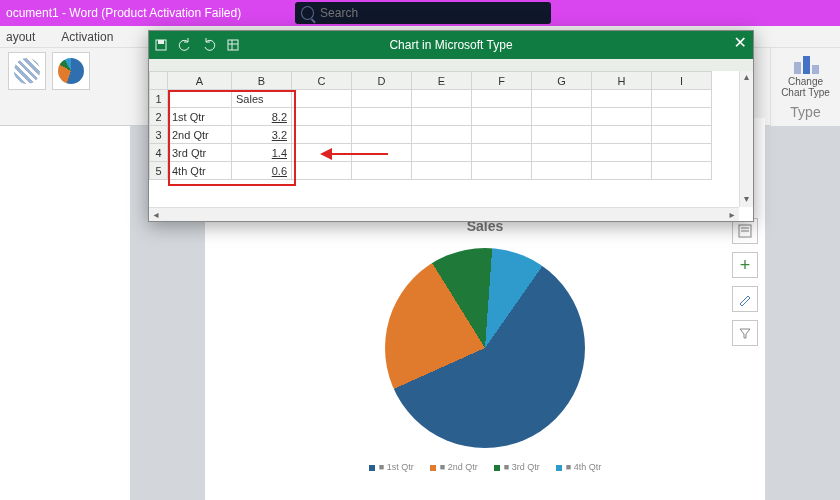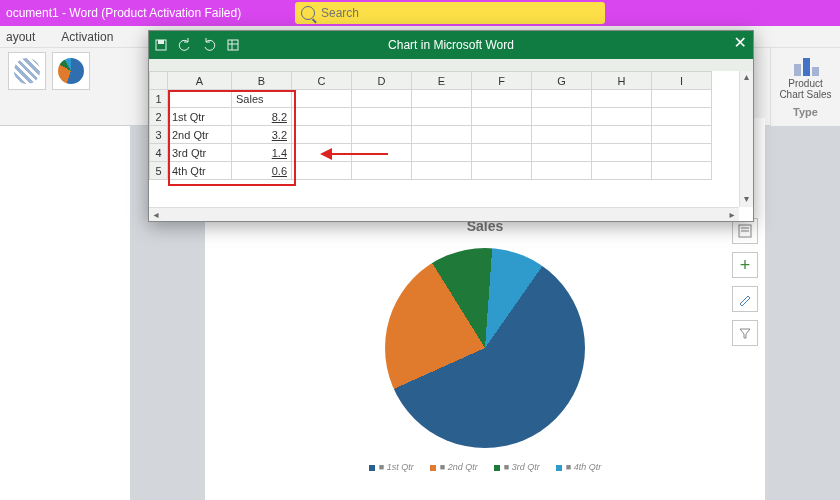--- a/index.html
+++ b/index.html
@@ -1,21 +1,21 @@
 <!DOCTYPE html>
 <html><head>
 <meta charset="utf-8">
 <style>
   * { box-sizing: border-box; margin: 0; padding: 0; font-family: "Segoe UI", Arial, sans-serif; }
   body { width: 840px; height: 500px; overflow: hidden; background: #fff; position: relative; }
 
   
   .titlebar { height: 26px; background: #d946ef; display: flex; align-items: center; font-size: 12px; color: #fff; }
   .titlebar .titletext { padding-left: 6px; white-space: nowrap; }
-  .searchbox { position: absolute; left: 295px; top: 2px; width: 310px; height: 22px; background: #fde047; border-radius: 3px; display: flex; align-items: center; }
+  .searchbox { position: absolute; left: 295px; top: 2px; width: 256px; height: 22px; background: #0f172a; border-radius: 3px; display: flex; align-items: center; }
   .searchbox .sicon { width: 14px; height: 14px; margin: 0 6px; border: 1.5px solid #5a6b8c; border-radius: 50%; position: relative; }
   .searchbox .sicon::after { content:""; position:absolute; width:5px; height:1.5px; background:#5a6b8c; transform: rotate(45deg); bottom:-2px; right:-3px; }
   .searchbox input { border:0; background:transparent; font-size:12px; color:#5a6b8c; outline:none; width: 250px; }
 
   
   .ribbon-tabs { height: 22px; background:#f3f3f3; font-size:12px; display:flex; align-items:center; gap:26px; padding-left:6px; color:#444; border-bottom:1px solid #e0e0e0; }
 
   
   .ribbon-body { height: 78px; background:#f3f3f3; border-bottom:1px solid #d0d0d0; position: relative; }
 
@@ -28,31 +28,31 @@
       conic-gradient(#2f6fb0 0 200deg,#e07b2e 200deg 300deg,#1f7a3a 300deg 330deg,#2f9bcd 330deg 360deg); }
 
   
   .ribbongroup { position:absolute; right:0; top:48px; width:70px; height:78px; background:#f3f3f3; border-left:1px solid #e0e0e0; display:flex; flex-direction:column; align-items:center; justify-content:center; font-size:10px; color:#555; }
   .ribbongroup .icon { width:28px; height:20px; position:relative; margin-bottom:2px; }
   .ribbongroup .icon .bar { position:absolute; bottom:0; width:7px; }
   .ribbongroup .icon .b1 { left:2px; height:12px; background:#a5b4d4; }
   .ribbongroup .icon .b2 { left:11px; height:18px; background:#4472c4; }
   .ribbongroup .icon .b3 { left:20px; height:9px; background:#a5b4d4; }
   .ribbongroup .lbl { line-height:11px; text-align:center; }
-  .ribbongroup .grpname { font-size:11px; color:#888; margin-top:6px;font-weight:bold; }
+  .ribbongroup .grpname { font-size:14px; color:#888; margin-top:6px; }
 
   
   .docsurface { position:absolute; left:130px; top:126px; right:0; bottom:0; background:#d3d7db; display:flex; justify-content:center; }
   .page { width: 560px; background:#fff; margin-top: -8px; position:relative; padding-top: 100px; }
 
   
   .charttitle { text-align:center; font-size:14px; color:#777; font-weight:600; }
   .piewrap { display:flex; justify-content:center; margin-top:14px; }
   .pie { width:200px; height:200px; border-radius:50%; }
-  .legend { text-align:center; font-size:9px; color:#888; margin-top:14px; display:flex; justify-content:center; gap:16px;font-style:italic; }
+  .legend { text-align:center; font-size:9px; color:#888; margin-top:14px; display:flex; justify-content:center; gap:16px; }
   .legend span.sq { display:inline-block; width:6px; height:6px; margin-right:4px; vertical-align:middle; }
 
   
   .chartbtns { position:absolute; right:82px; top:218px; display:flex; flex-direction:column; gap:8px; }
   .chartbtn { width:26px; height:26px; background:#fff; border:1px solid #c8c8c8; display:flex; align-items:center; justify-content:center; font-size:14px; color:#555; }
 
   
   .excelwin { position:absolute; left:148px; top:30px; width:606px; height:192px; background:#fff; border:1px solid #888; box-shadow:0 4px 18px rgba(0,0,0,.35); display:flex; flex-direction:column; }
   .excelbar { height:28px; background:#107c41; display:flex; align-items:center; color:#fff; font-size:12px; position:relative; }
   .excelbar .ebtn { width:24px; height:24px; display:flex; align-items:center; justify-content:center; opacity:.9; }
@@ -107,21 +107,21 @@
     </div>
 </div>
 
 <div class="ribbongroup">
   <div class="icon">
     <div class="bar b1"></div>
       <div class="bar b2"></div>
       <div class="bar b3"></div>
   </div>
   <div class="lbl">
-    <span>Product</span><br><span>Chart Sales</span>
+    <span>Change</span><br><span>Chart Type</span>
   </div>
   <div class="grpname">Type</div>
 </div>
 
 <div class="docsurface">
   <div class="page">
     <div class="charttitle">Sales</div>
     <div class="piewrap">
       <div class="pie" id="pie" style="background: conic-gradient(from 35deg, rgb(43, 95, 142) 0deg, rgb(43, 95, 142) 210.857deg, rgb(224, 123, 46) 210.857deg, rgb(224, 123, 46) 293.143deg, rgb(31, 122, 58) 293.143deg, rgb(31, 122, 58) 329.143deg, rgb(47, 155, 205) 329.143deg, rgb(47, 155, 205) 360deg);"></div>
     </div>
@@ -175,21 +175,21 @@
           <path d="M4 4 A5 5 0 1 1 3 9" fill="none" stroke="#fff"></path>
           <path d="M8 4 L4 4 L4 0" fill="none" stroke="#fff"></path>
         </svg>
       </div>
     <div class="ebtn">
         <svg width="14" height="14">
           <rect x="2" y="2" width="10" height="10" fill="none" stroke="#fff"></rect>
           <path d="M2 6 h10 M6 2 v10" stroke="#fff"></path>
         </svg>
       </div>
-    <div class="etitle">Chart in Microsoft Word</div>
+    <div class="etitle">Chart in Microsoft Type</div>
     <div class="close"><span>✕</span></div>
   </div>
   <div class="exceltool"></div>
   <div class="gridwrap">
     <table class="grid">
       <tbody>
           <tr>
         <th class="rowh"></th>
         <th class="colh">A</th>
         <th class="colh colB">B</th>

